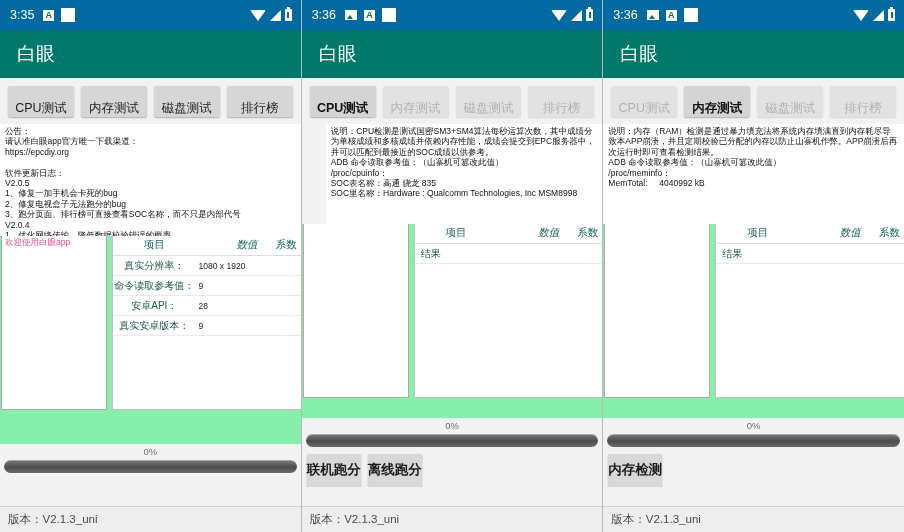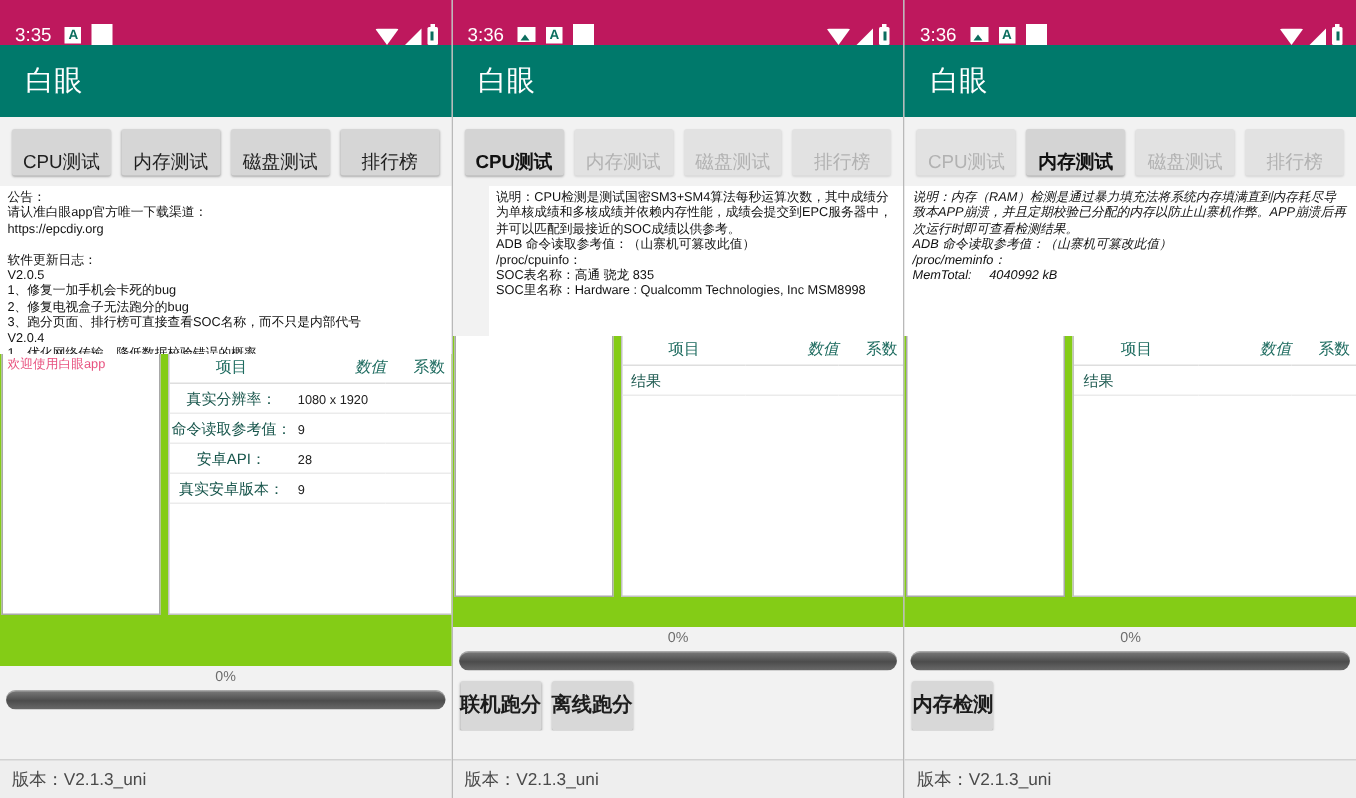--- a/index.html
+++ b/index.html
@@ -21,24 +21,24 @@
     background: #f2f2f2;
     display: flex;
     flex-direction: column;
     margin-right: 1px;
   }
   .phone:last-child { margin-right: 0; }
 
   
   .statusbar {
     height: 30px;
-    background: #be185d;
+    background: #0369a1;
     color: #ffffff;
     display: flex;
-    align-items: flex-end;
+    align-items: center;
     padding: 0 9px 0 10px;
     font-size: 12.5px;
     flex: 0 0 auto;
   }
   .sb-time { letter-spacing: 0px; margin-right: 9px; }
   .sb-left-icons { display: flex; align-items: center; gap: 7px; flex: 1; }
   .sb-right-icons { display: flex; align-items: center; gap: 4px; }
   .ic-sq {
     width: 11px; height: 11px;
     background: #ffffff;
@@ -138,26 +138,26 @@
     color: #111111;
     font-size: 8.5px;
     line-height: 10.4px;
     padding: 2px 6px 0 5px;
     white-space: pre-wrap;
     flex: 0 0 auto;
     overflow: hidden;
   }
   .desc.p1 { height: 112px; }
   .desc.p2 { height: 100px; margin-left: 24px; }
-  .desc.p3 { height: 100px; font-style: italic; }
+  .desc.p3 { height: 100px; }
 
   
   .midzone {
     display: flex;
-    background: #84cc16;
+    background: #86efac;
     flex: 1 1 auto;
     position: relative;
     overflow: hidden;
   }
   .logbox {
     width: 106px;
     margin: 0 0 0 1px;
     background: #ffffff;
     border: 1px solid #a8a8a8;
     border-top: none;

